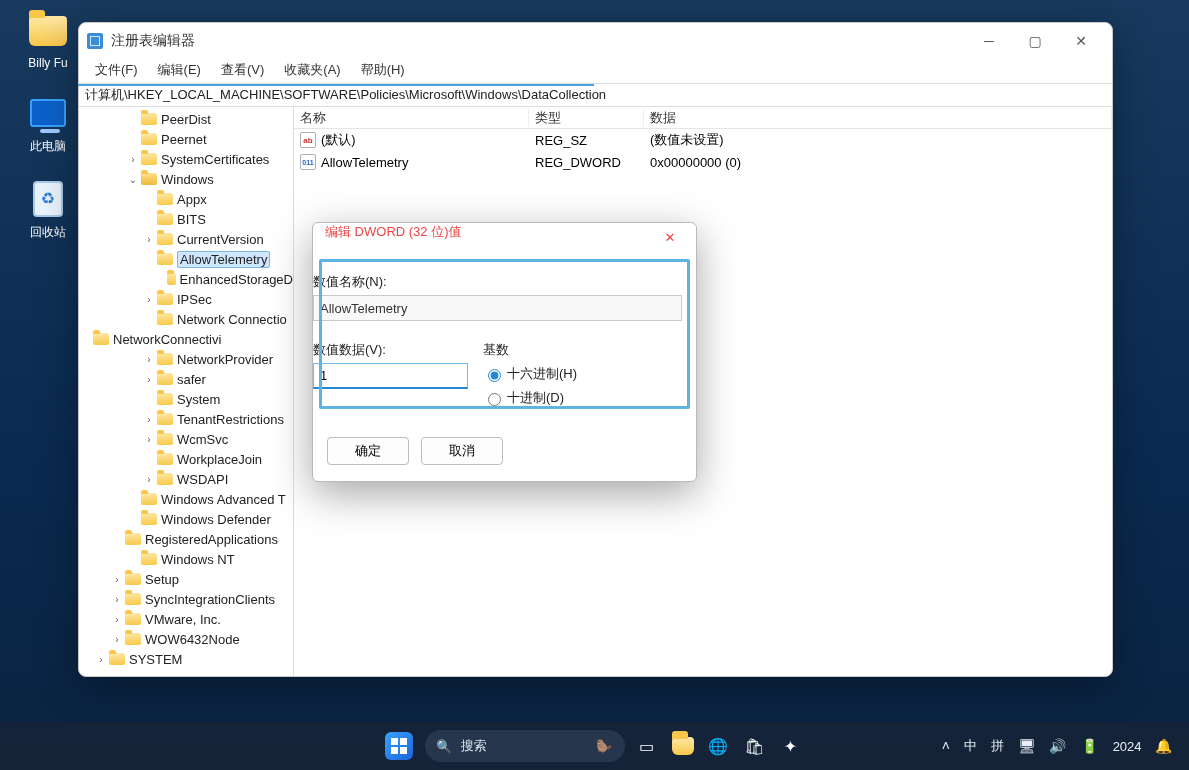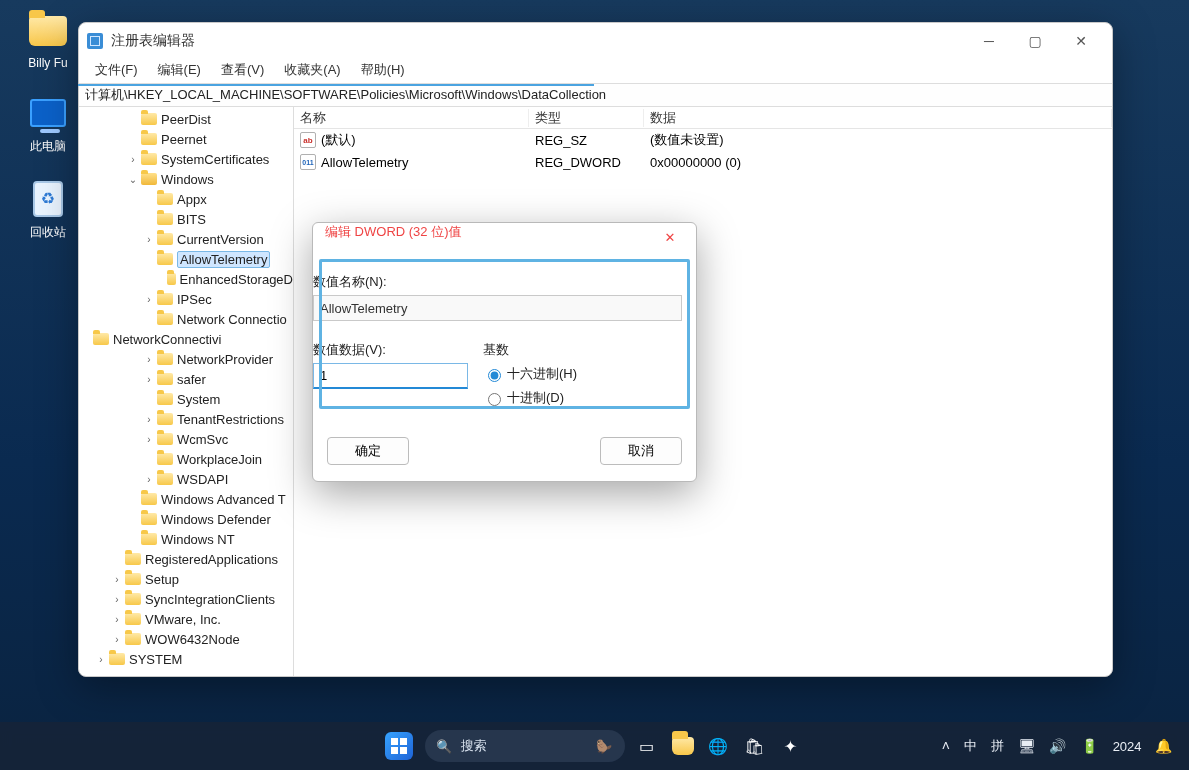--- a/index.html
+++ b/index.html
@@ -56,21 +56,21 @@
   .hl{position:absolute;left:6px;right:6px;top:2px;height:150px;border:3px solid #5fb3e3;pointer-events:none;border-radius:2px;}
   .field-label{margin:6px 0 4px 0;}
   .text-in{width:100%;height:26px;border:1px solid #bbb;padding:2px 6px;font-size:13px;background:#fff;}
   .text-in.ro{background:#f9f9f9;color:#333;border:1px solid #c9c9c9;}
   .row2{display:flex;margin-top:14px;}
   .left2{width:170px;}
   .right2{flex:1;}
   .val-in{width:155px;height:26px;border:1px solid #7ab8e6;border-bottom:2px solid #2389d6;padding:2px 6px;font-size:13px;}
   .radio{display:flex;align-items:center;margin:6px 0;}
   .radio input{margin-right:6px;accent-color:#2389d6;}
-  .dlg-btns{display:flex;justify-content:space-between;gap:12px;padding:8px 14px 16px;}
+  .dlg-btns{display:flex;justify-content:flex-start;gap:12px;padding:8px 14px 16px;}
   .btn{width:82px;height:28px;border:1px solid #bcbcbc;border-radius:4px;background:#fdfdfd;font-size:13px;}
 
   
   .taskbar{position:absolute;left:0;right:0;bottom:0;height:48px;background:rgba(22,35,55,.85);backdrop-filter:blur(6px);display:flex;align-items:center;}
   .tb-center{position:absolute;left:50%;transform:translateX(-50%);display:flex;align-items:center;gap:8px;}
   .tb-ico{width:28px;height:28px;border-radius:6px;display:flex;align-items:center;justify-content:center;color:#fff;font-size:16px;}
   .start{background:linear-gradient(135deg,#36a3ff,#1e63d6);}
   .search-box{height:32px;width:200px;background:#26364d;border-radius:16px;display:flex;align-items:center;padding:0 12px;color:#d9e3ef;font-size:13px;margin-left:4px;}
   .search-box .mag{margin-right:8px;}
   .tb-right{margin-left:auto;display:flex;align-items:center;gap:14px;padding-right:16px;color:#e9eef5;font-size:13px;}
@@ -217,29 +217,29 @@
         <div class="tree-row" style="padding-left: 48px;">
           <span class="exp"></span>
           <span class="fld"></span>
           <span>Windows Advanced T</span>
         </div>
         <div class="tree-row" style="padding-left: 48px;">
           <span class="exp"></span>
           <span class="fld"></span>
           <span>Windows Defender</span>
         </div>
+        <div class="tree-row" style="padding-left: 32px;">
+          <span class="exp"></span>
+          <span class="fld"></span>
+          <span>RegisteredApplications</span>
+        </div>
         <div class="tree-row" style="padding-left: 48px;">
           <span class="exp"></span>
           <span class="fld"></span>
           <span>Windows NT</span>
-        </div>
-        <div class="tree-row" style="padding-left: 32px;">
-          <span class="exp"></span>
-          <span class="fld"></span>
-          <span>RegisteredApplications</span>
         </div>
         <div class="tree-row" style="padding-left: 32px;">
           <span class="exp">›</span>
           <span class="fld"></span>
           <span>Setup</span>
         </div>
         <div class="tree-row" style="padding-left: 32px;">
           <span class="exp">›</span>
           <span class="fld"></span>
           <span>SyncIntegrationClients</span>

